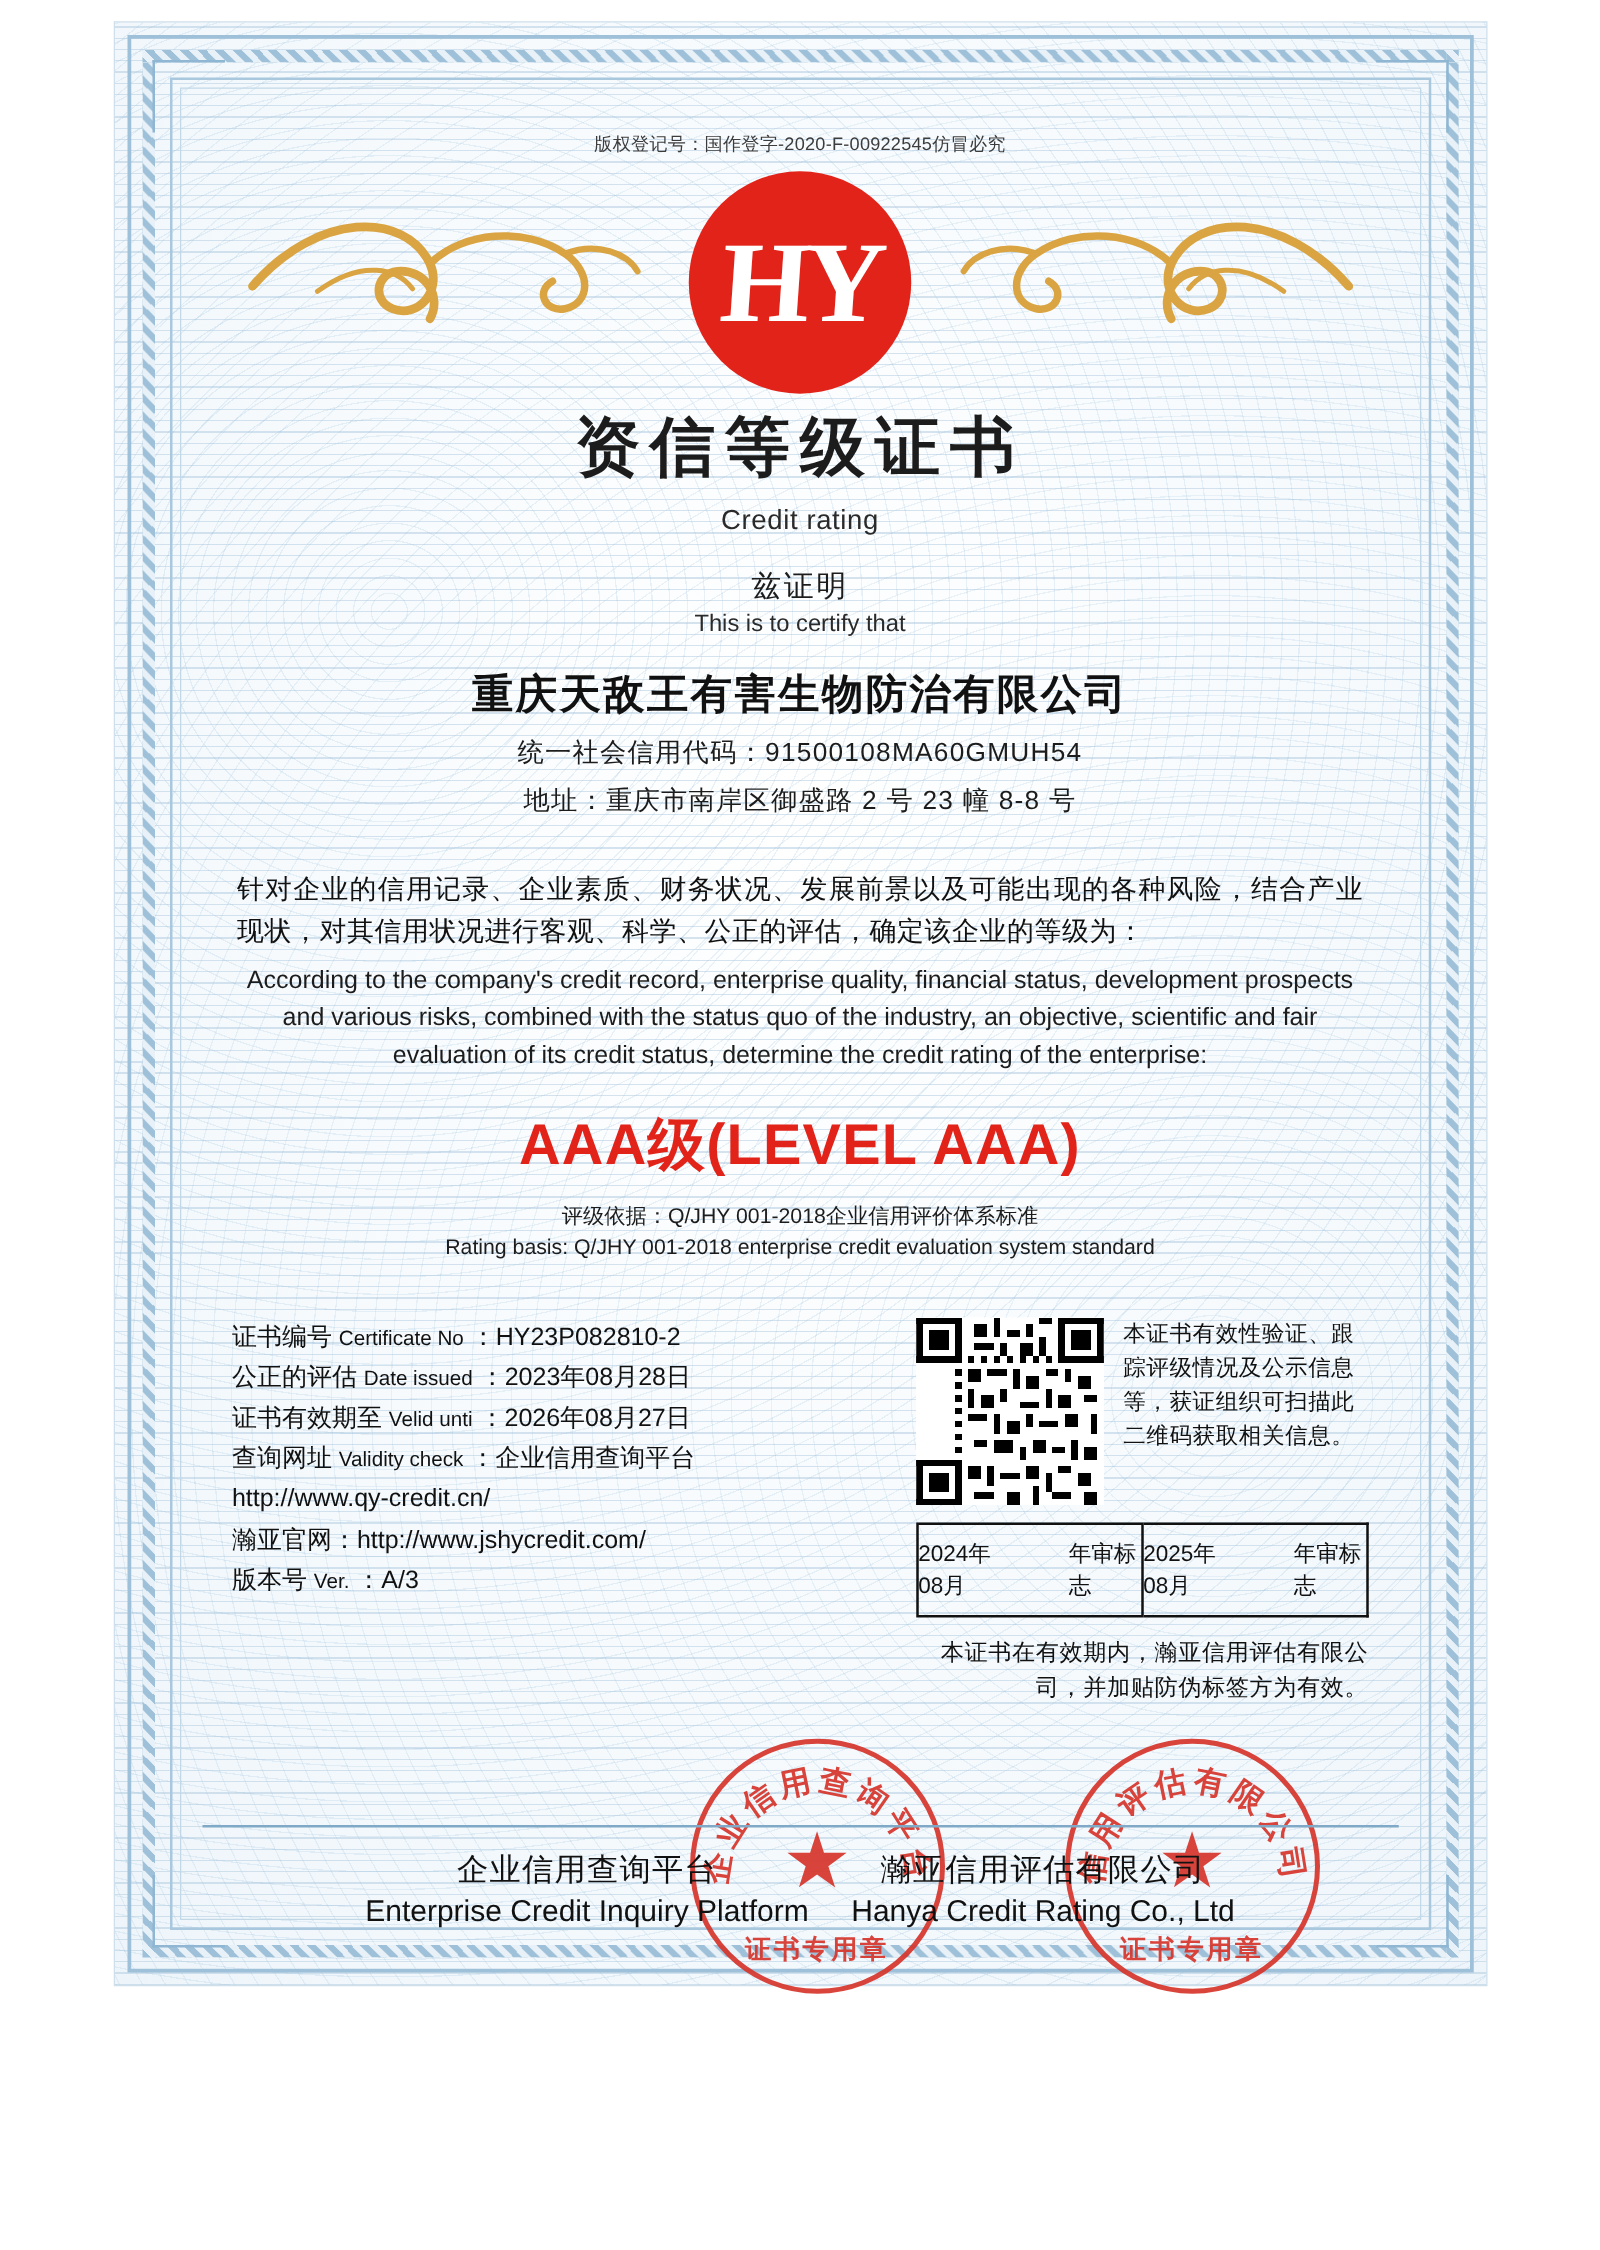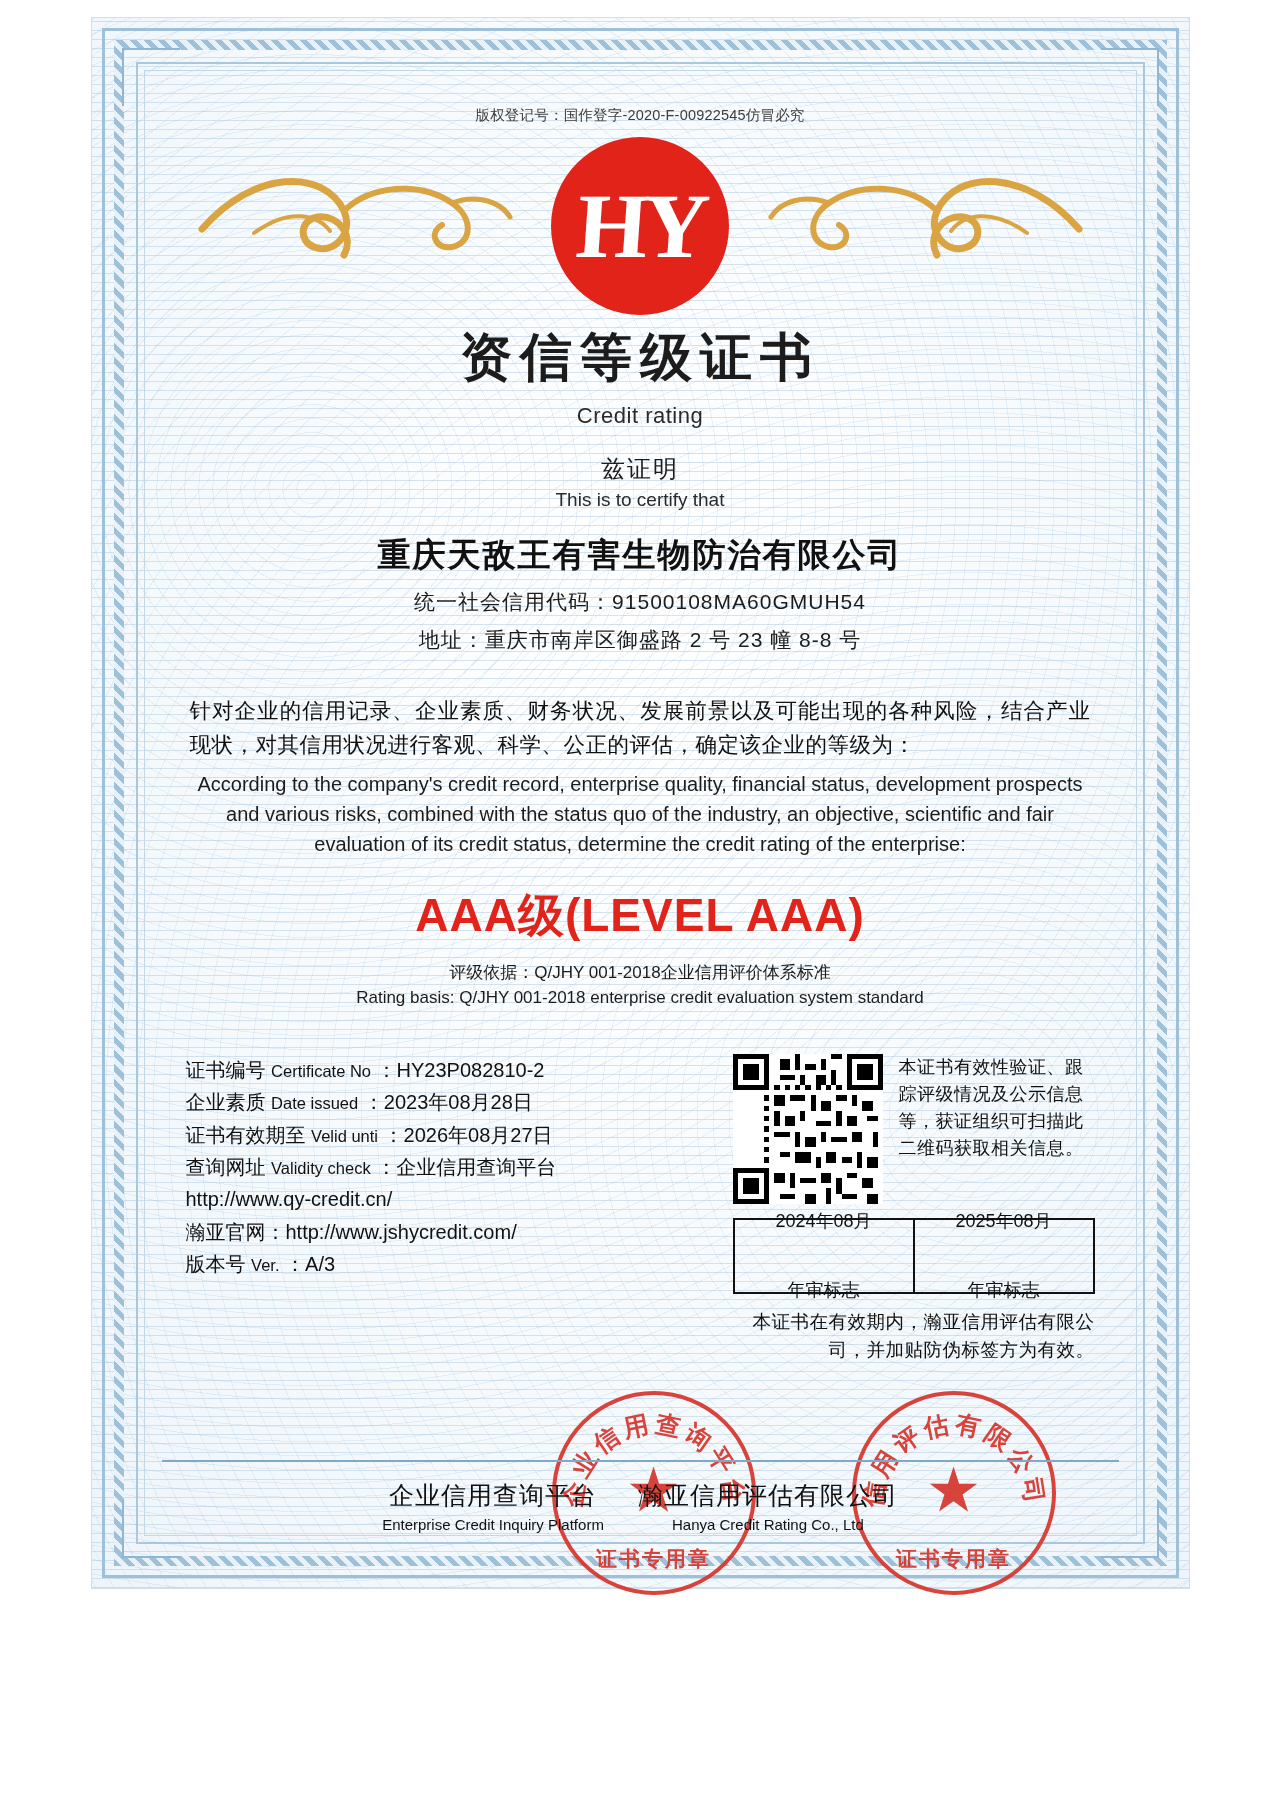--- a/index.html
+++ b/index.html
@@ -264,23 +264,22 @@
   .stamp-boxes {
     display: flex;
     gap: 0;
     margin-top: 14px;
   }
   .stamp-box {
     width: 178px;
     height: 72px;
     border: 2px solid #111;
     display: flex;
-    flex-direction: column;
+    flex-direction: row;
     align-items: center;
-    justify-content: center;
     font-size: 18px;
     color: #111;
     line-height: 1.35;
     gap: 44px;
   }
   .stamp-box + .stamp-box { border-left: none; }
   .annual-note {
     margin-top: 14px;
     font-size: 18.5px;
     color: #111;
@@ -336,21 +335,21 @@
   }
   .org {
     text-align: center;
   }
   .org .cn {
     font-size: 25px;
     color: #111;
     letter-spacing: 1px;
   }
   .org .en {
-    font-size: 15px;
+    font-size: 24px;
     color: #111;
     margin-top: 4px;
   }
 
   
   .footer-note {
     position: absolute;
     left: 0; right: 0;
     bottom: 18px;
     text-align: center;
@@ -422,21 +421,21 @@
     <div class="rating-basis-en">Rating basis: Q/JHY 001-2018 enterprise credit evaluation system standard</div>
 
     <div class="details-row">
       <div class="details-left">
         <div class="row">
           <span>证书编号</span>
           <span class="lbl-en">Certificate No</span>
           <span>：HY23P082810-2</span>
         </div>
         <div class="row">
-          <span>企业素质</span>
+          <span>公正的评估</span>
           <span class="lbl-en">Date issued</span>
           <span>：2023年08月28日</span>
         </div>
         <div class="row">
           <span>证书有效期至</span>
           <span class="lbl-en">Velid unti</span>
           <span>：2026年08月27日</span>
         </div>
         <div class="row">
           <span>查询网址</span>

